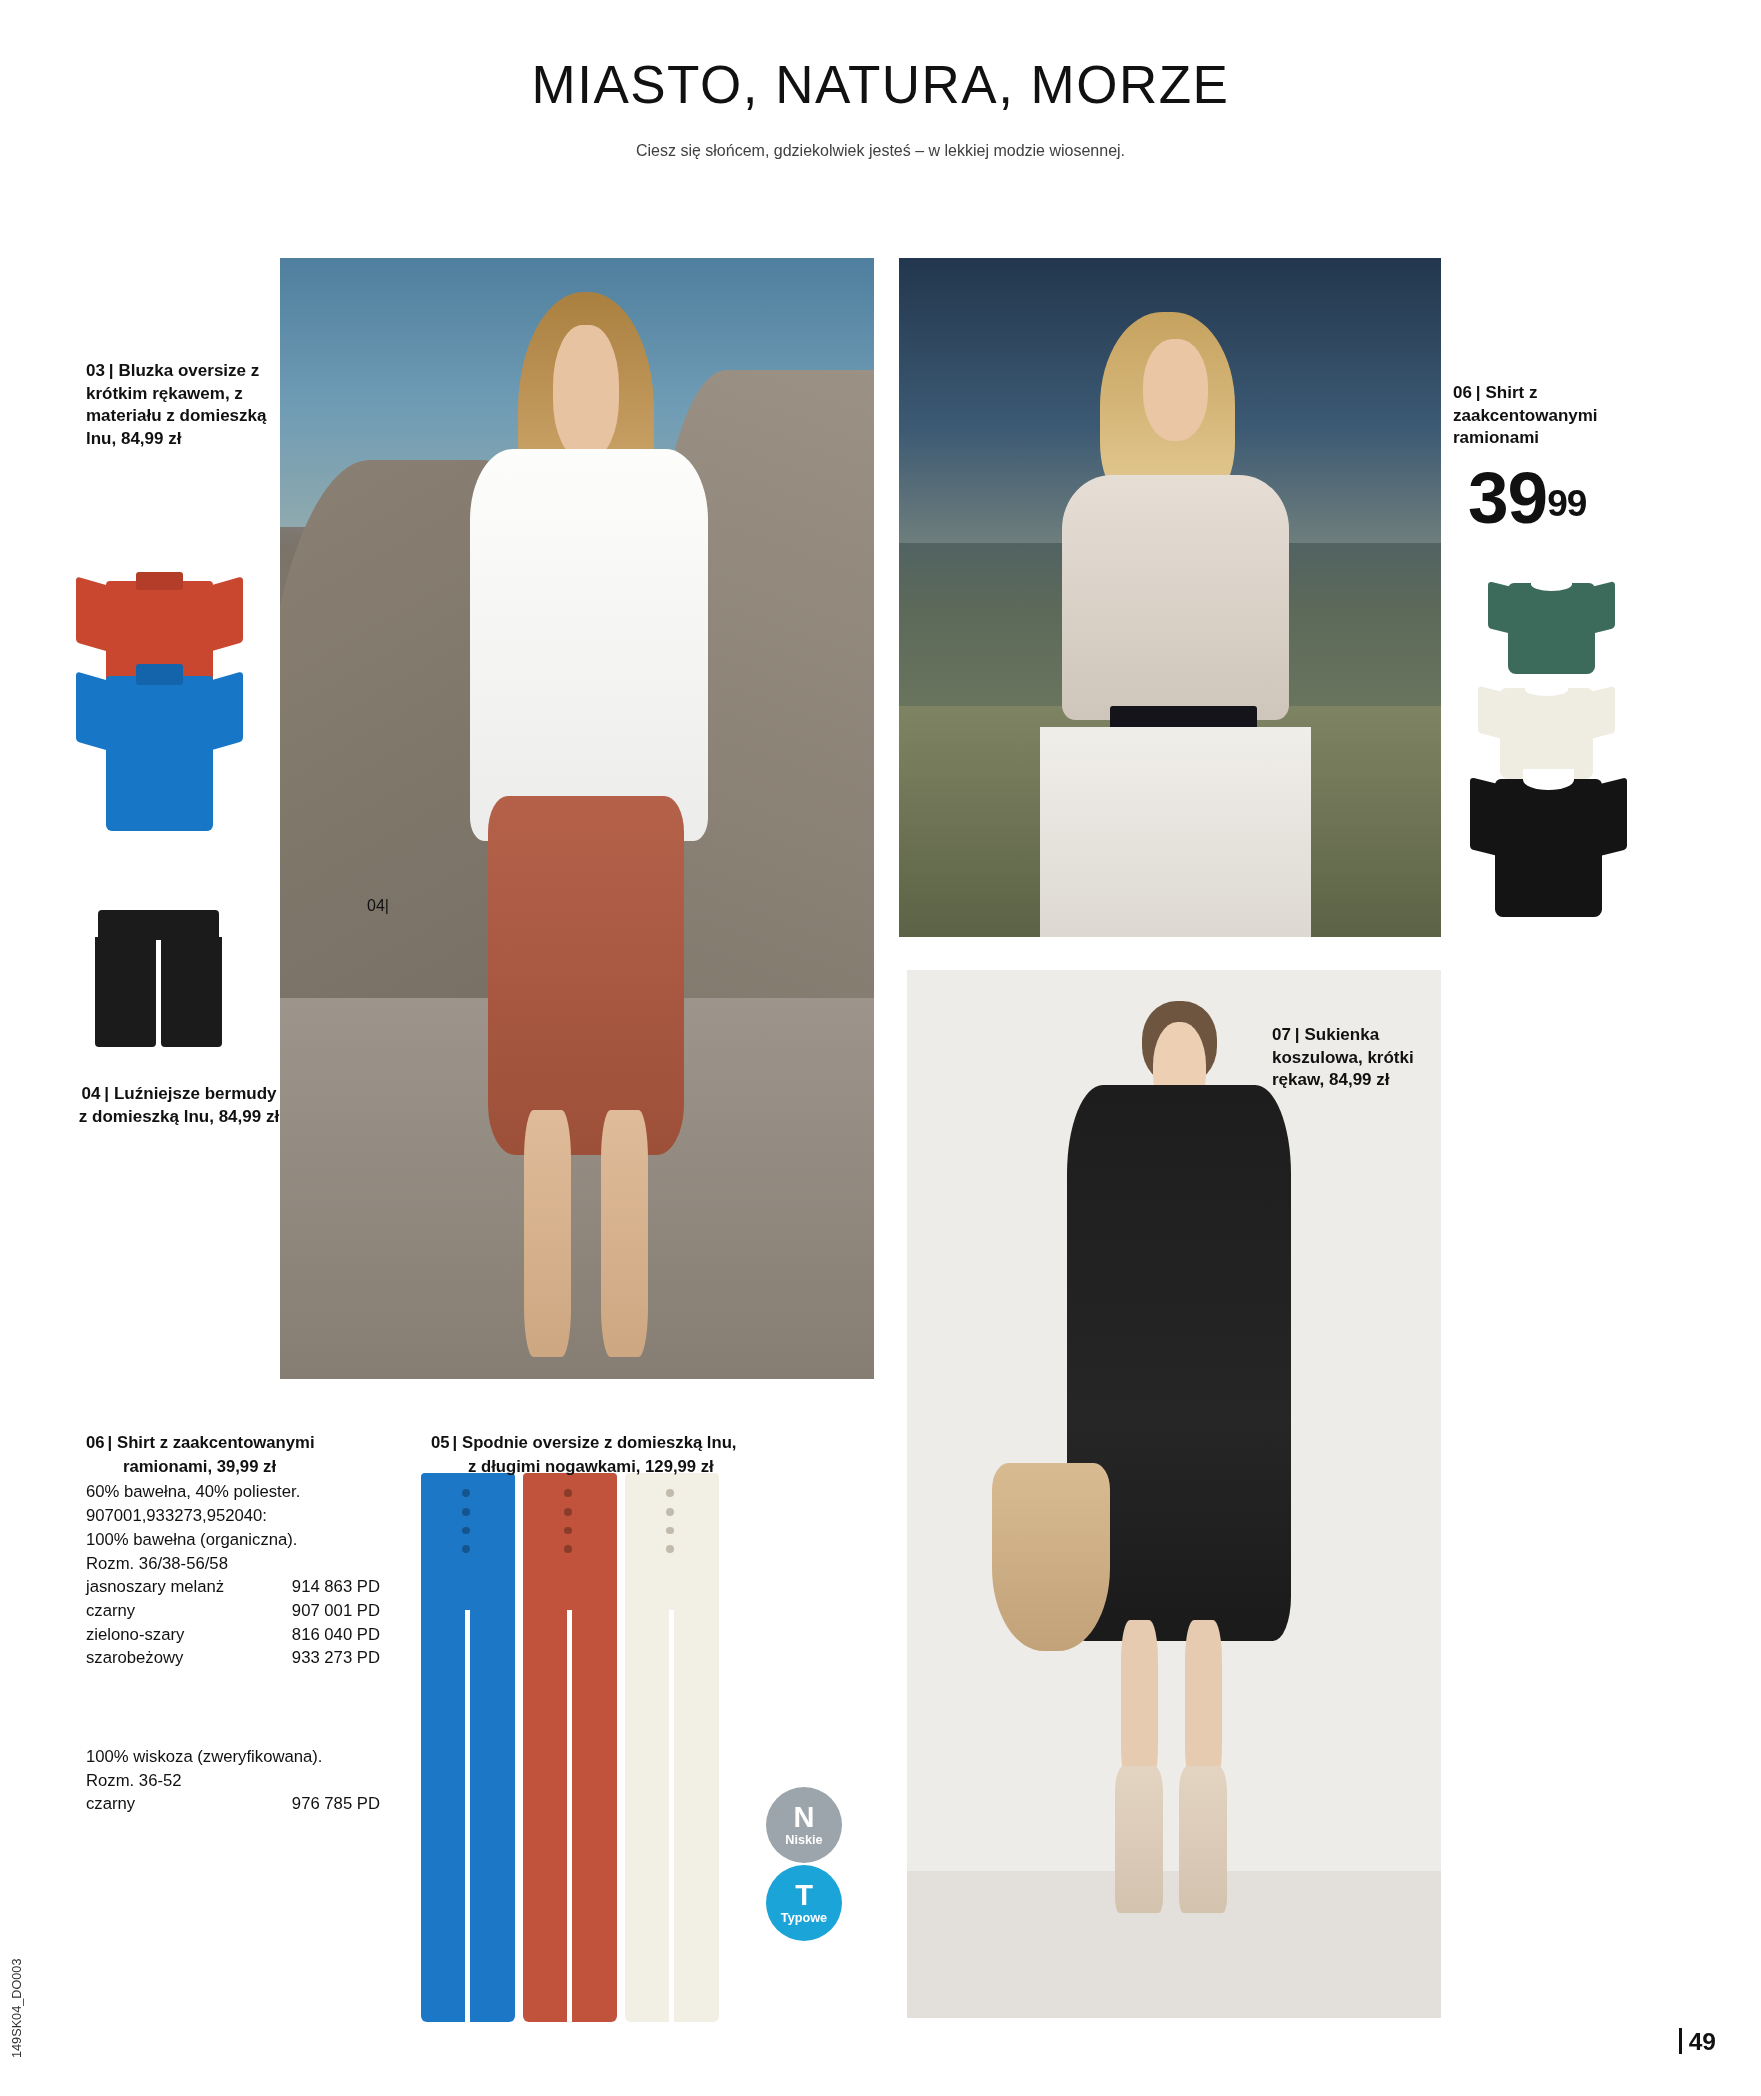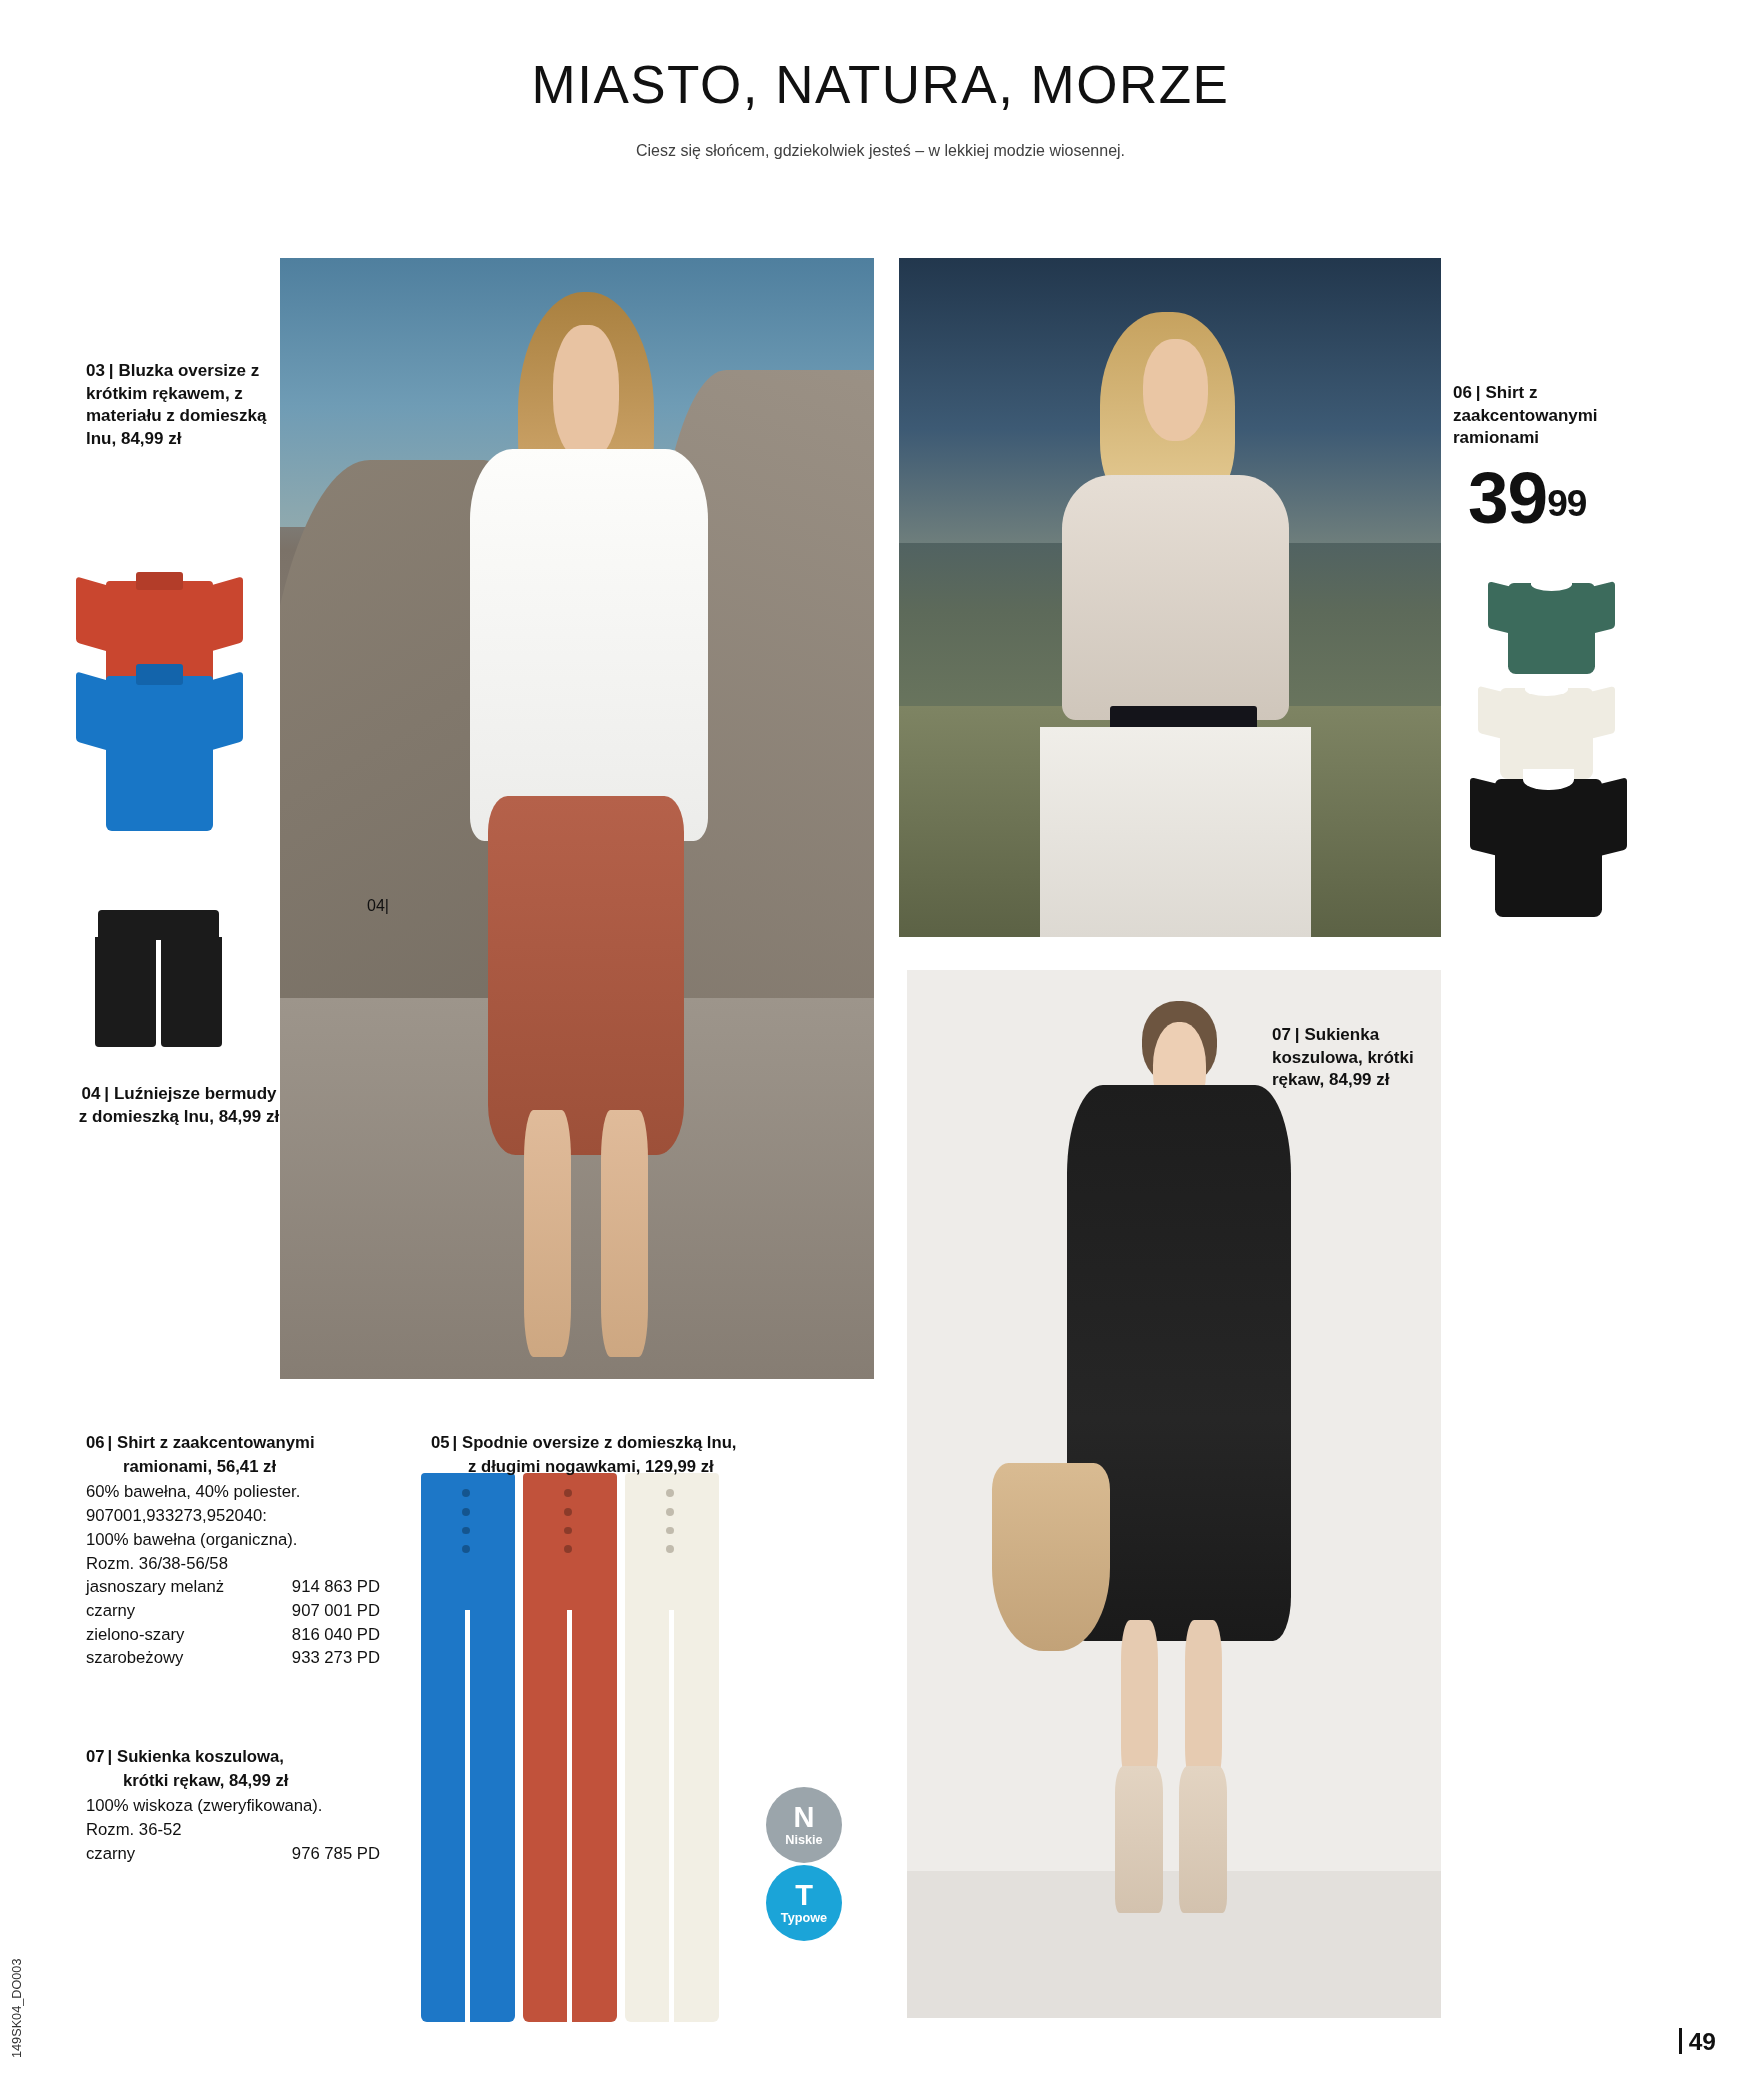--- a/index.html
+++ b/index.html
@@ -548,21 +548,21 @@
   <span class="int">39</span><span class="dec">99</span>
 </div>
 
 <div class="caption" id="caption-07-photo">
   <span class="num">07</span><span class="bar">|</span><span>Sukienka koszulowa, krótki rękaw, 84,99 zł</span>
 </div>
 
 <div class="info-block" id="info-06">
   <div class="info-title">
     <span>06</span><span class="bar">|</span><span>Shirt z zaakcentowanymi</span>
-    <span class="cont">ramionami, 56,41 zł</span>
+    <span class="cont">ramionami, 39,99 zł</span>
   </div>
   <div class="info-body">
     <div>60% bawełna, 40% poliester.</div>
     <div>907001,933273,952040:</div>
     <div>100% bawełna (organiczna).</div>
     <div>Rozm. 36/38-56/58</div>
     <div class="row">
       <span class="k">jasnoszary melanż</span>
       <span class="v">914 863 PD</span>
     </div>
@@ -575,24 +575,20 @@
       <span class="v">816 040 PD</span>
     </div>
     <div class="row">
       <span class="k">szarobeżowy</span>
       <span class="v">933 273 PD</span>
     </div>
   </div>
 </div>
 
 <div class="info-block" id="info-07">
-  <div class="info-title">
-    <span>07</span><span class="bar">|</span><span>Sukienka koszulowa,</span>
-    <span class="cont">krótki rękaw, 84,99 zł</span>
-  </div>
   <div class="info-body">
     <div>100% wiskoza (zweryfikowana).</div>
     <div>Rozm. 36-52</div>
     <div class="row">
       <span class="k">czarny</span>
       <span class="v">976 785 PD</span>
     </div>
   </div>
 </div>
 

